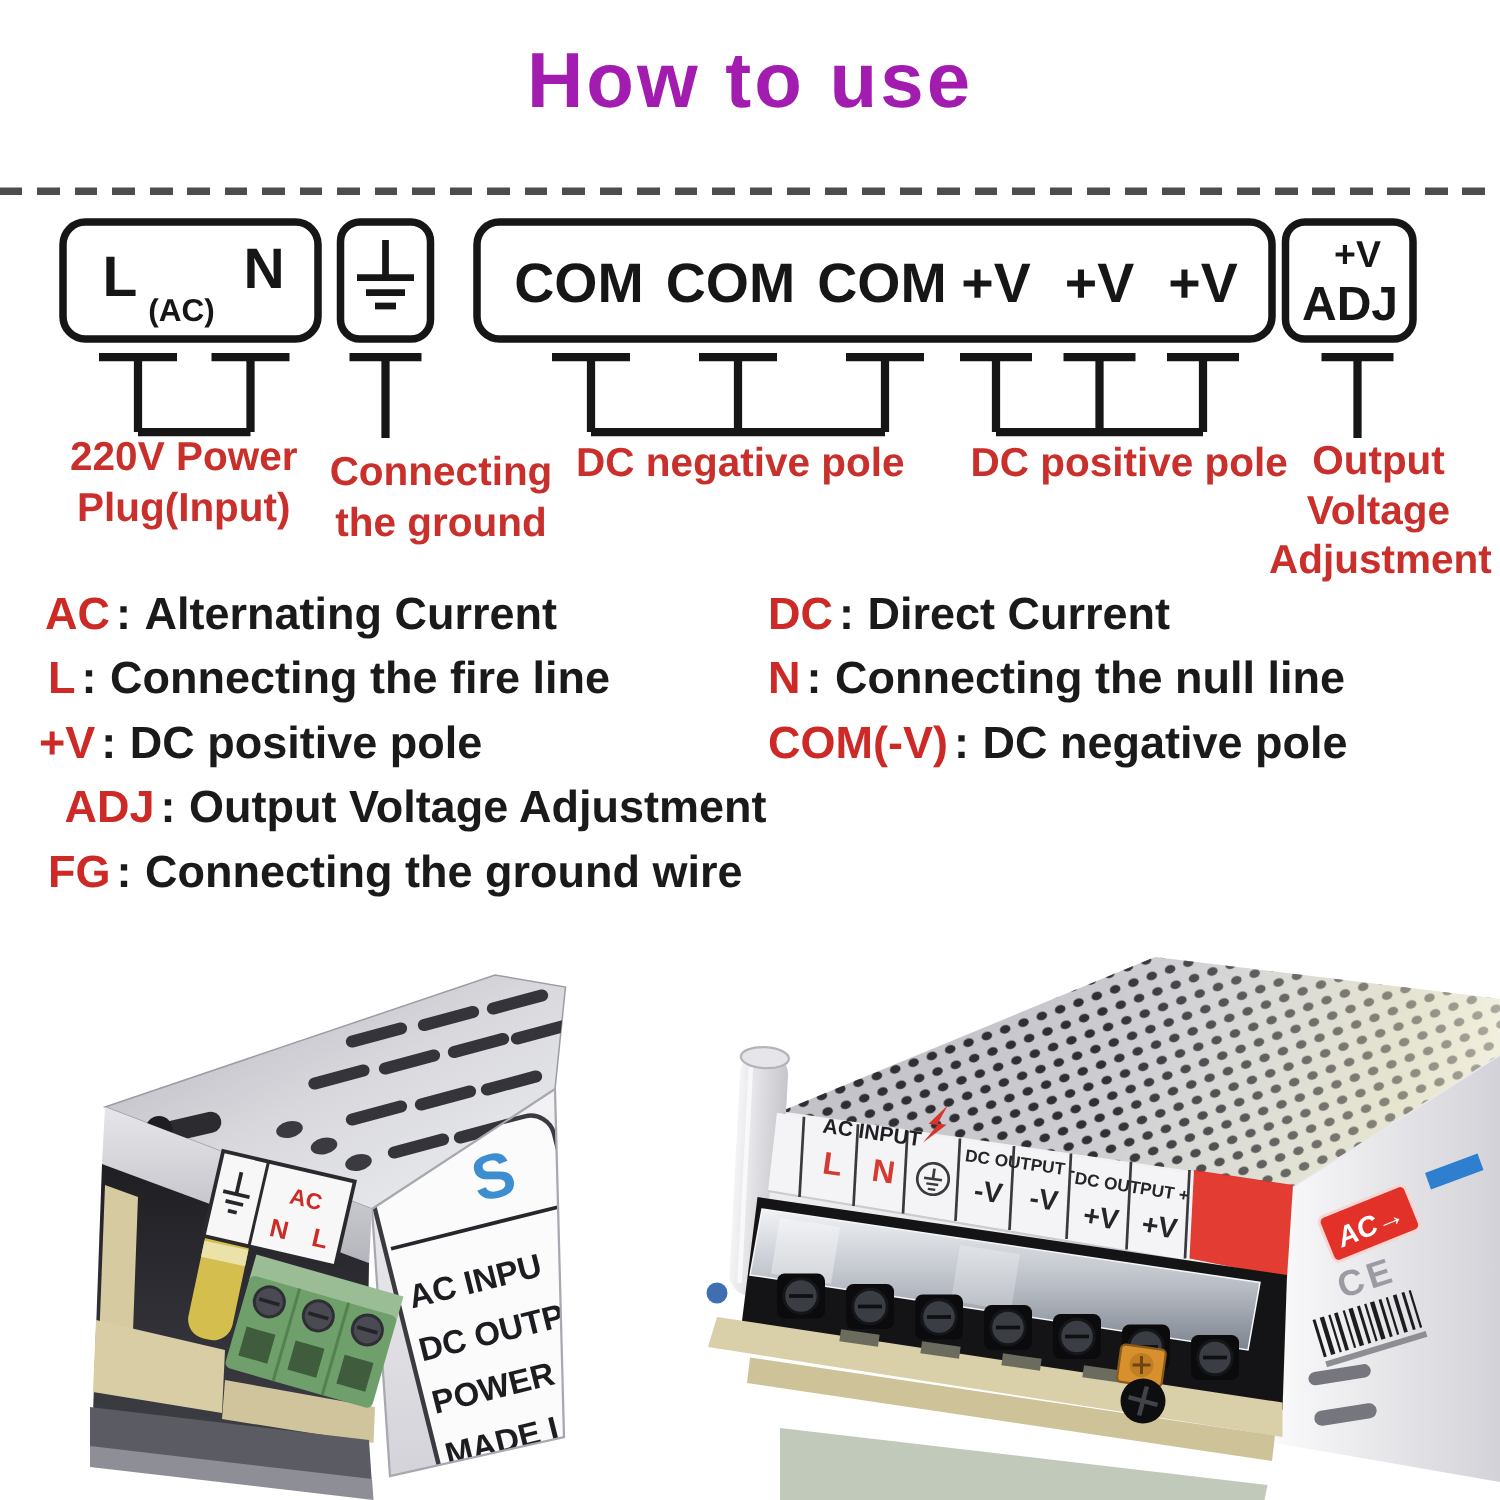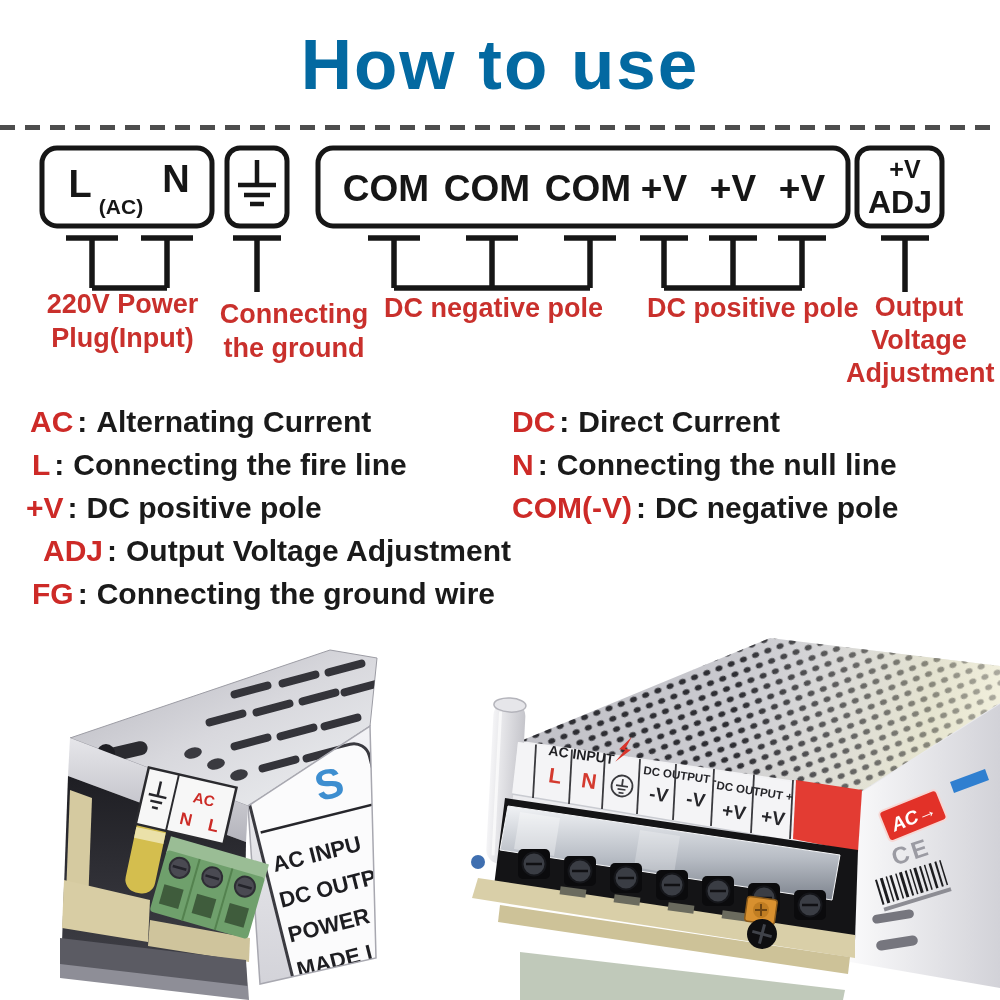--- a/index.html
+++ b/index.html
@@ -1,25 +1,25 @@
 <!DOCTYPE html>
 <html><head>
 <meta charset="utf-8">
 <style>
   html,body{margin:0;padding:0;background:#fff;}
   .page{position:relative;width:1000px;height:1000px;background:#ffffff;overflow:hidden;
         font-family:"Liberation Sans",sans-serif;}
   .abs{position:absolute;}
-  .title{top:24px;left:0;width:100%;text-align:center;font-size:71px;font-weight:bold;
-         color:#0369a1;letter-spacing:2px;}
+  .title{top:24px;left:0;width:100%;text-align:center;font-size:52px;font-weight:bold;
+         color:#a21caf;letter-spacing:2px;}
   .divider{top:125px;left:0;width:1000px;height:5px;
            background:repeating-linear-gradient(90deg,#4d4d4d 0 15px,transparent 15px 25px);}
   .red-note{color:#c9302c;font-weight:bold;font-size:27px;line-height:34px;text-align:center;}
   .nowrap{white-space:nowrap;}
-  .legend-row{position:absolute;font-size:30px;font-weight:bold;color:#1a1a1a;white-space:nowrap;margin-top:12px;}
+  .legend-row{position:absolute;font-size:30px;font-weight:bold;color:#1a1a1a;white-space:nowrap;}
   .legend-term{color:#cd2a27;}
   .legend-colon{margin:0 9px 0 4px;color:#1a1a1a;}
   svg{position:absolute;display:block;}
   svg text{font-family:"Liberation Sans",sans-serif;}
   .bt{font-weight:bold;fill:#161616;}
   .diagram-stroke{stroke:#161616;stroke-width:5.5;fill:none;}
 </style>
 </head>
 <body>
 

